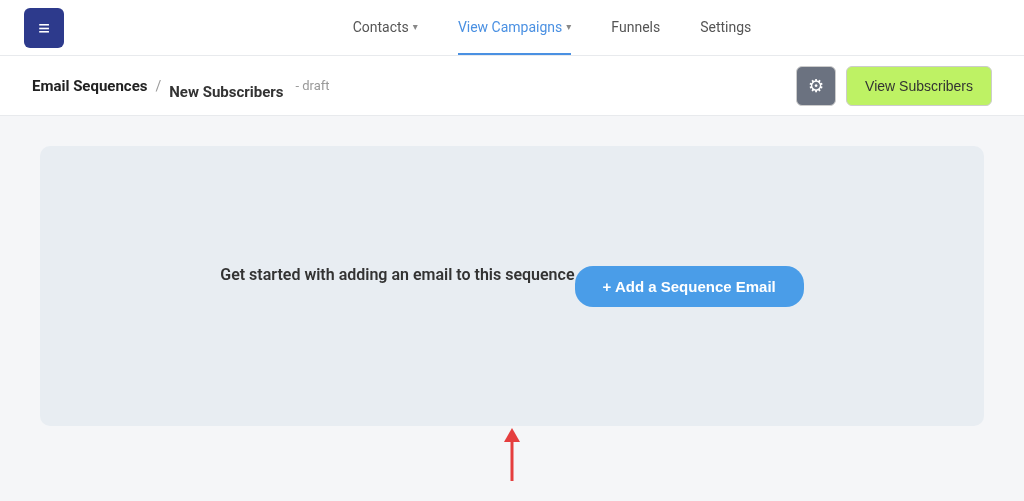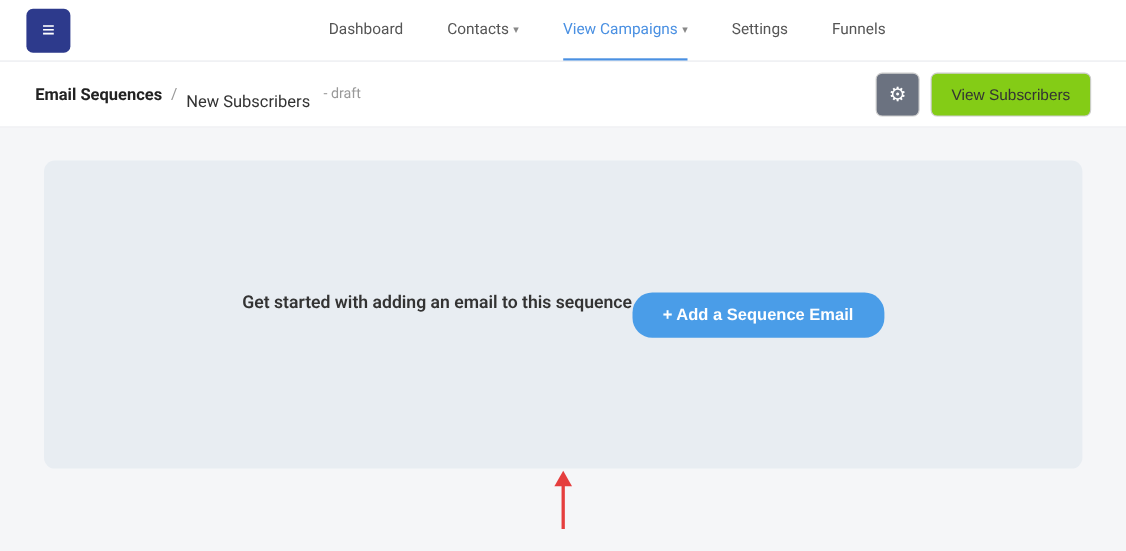--- a/index.html
+++ b/index.html
@@ -100,21 +100,21 @@
       color: #222;
     }
 
     .breadcrumb-sep {
       color: #999;
       font-size: 14px;
     }
 
     .breadcrumb-current {
       color: #333;
-      font-weight: 400;
+      font-weight: 700;
       margin-top: 12px;
     }
 
     .breadcrumb-status {
       color: #999;
       font-size: 13px;
       margin-left: 4px;
     }
 
     .subheader-actions {
@@ -134,21 +134,21 @@
       justify-content: center;
       cursor: pointer;
       color: white;
       font-size: 18px;
     }
 
     .view-subscribers-btn {
       height: 40px;
       padding: 0 18px;
       border: 1px solid #ccc;
-      background: #84cc16;
+      background: #bef264;
       border-radius: 6px;
       font-size: 14px;
       color: #333;
       cursor: pointer;
       display: flex;
       align-items: center;
       font-weight: 500;
     }
 
     
@@ -209,35 +209,32 @@
   </style>
 </head>
 <body>
 
 <nav class="navbar">
   <div class="logo-box">
     <span class="logo-icon">≡</span>
   </div>
   <div class="nav-links">
     <a class="nav-item">
-      <span>Dashboard</span>
-    </a>
-    <a class="nav-item">
       <span>Contacts</span>
       <span class="chevron">▾</span>
     </a>
     <a class="nav-item active">
       <span>View Campaigns</span>
       <span class="chevron">▾</span>
     </a>
     <a class="nav-item">
+      <span>Funnels</span>
+    </a>
+    <a class="nav-item">
       <span>Settings</span>
-    </a>
-    <a class="nav-item">
-      <span>Funnels</span>
     </a>
   </div>
 </nav>
 
 <div class="subheader">
   <div class="breadcrumb">
     <span class="breadcrumb-link">Email Sequences</span>
     <span class="breadcrumb-sep">/</span>
     <span class="breadcrumb-current">New Subscribers</span>
     <span class="breadcrumb-status">- draft</span>

